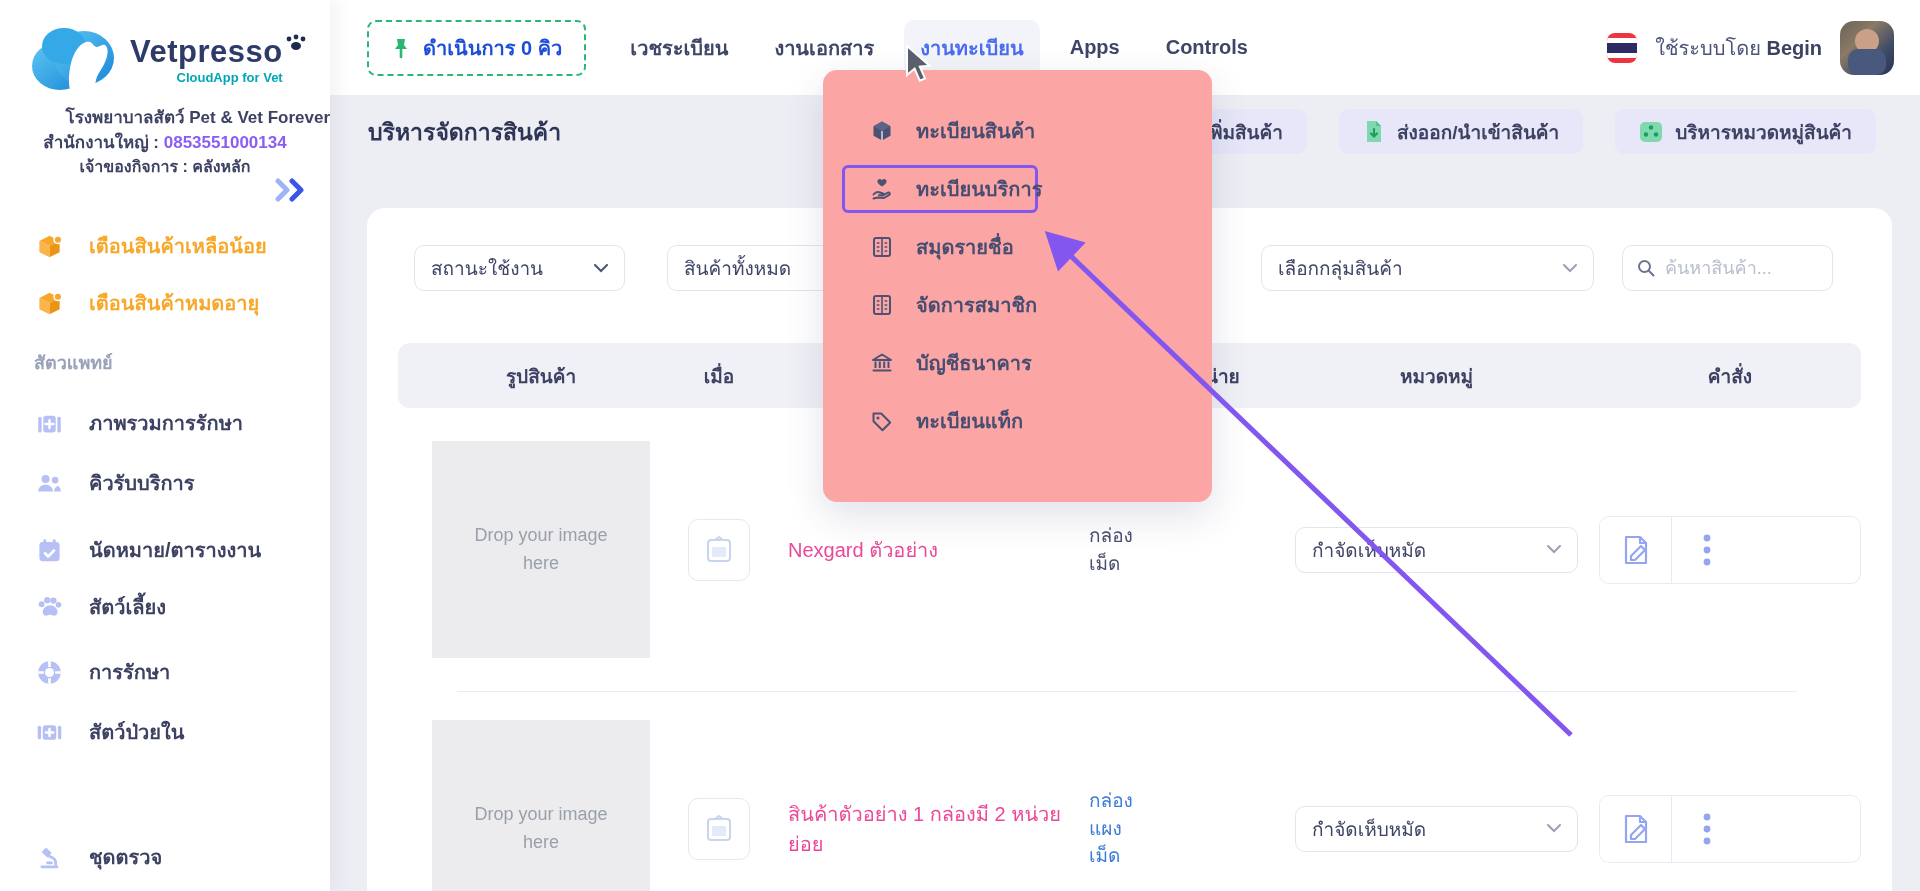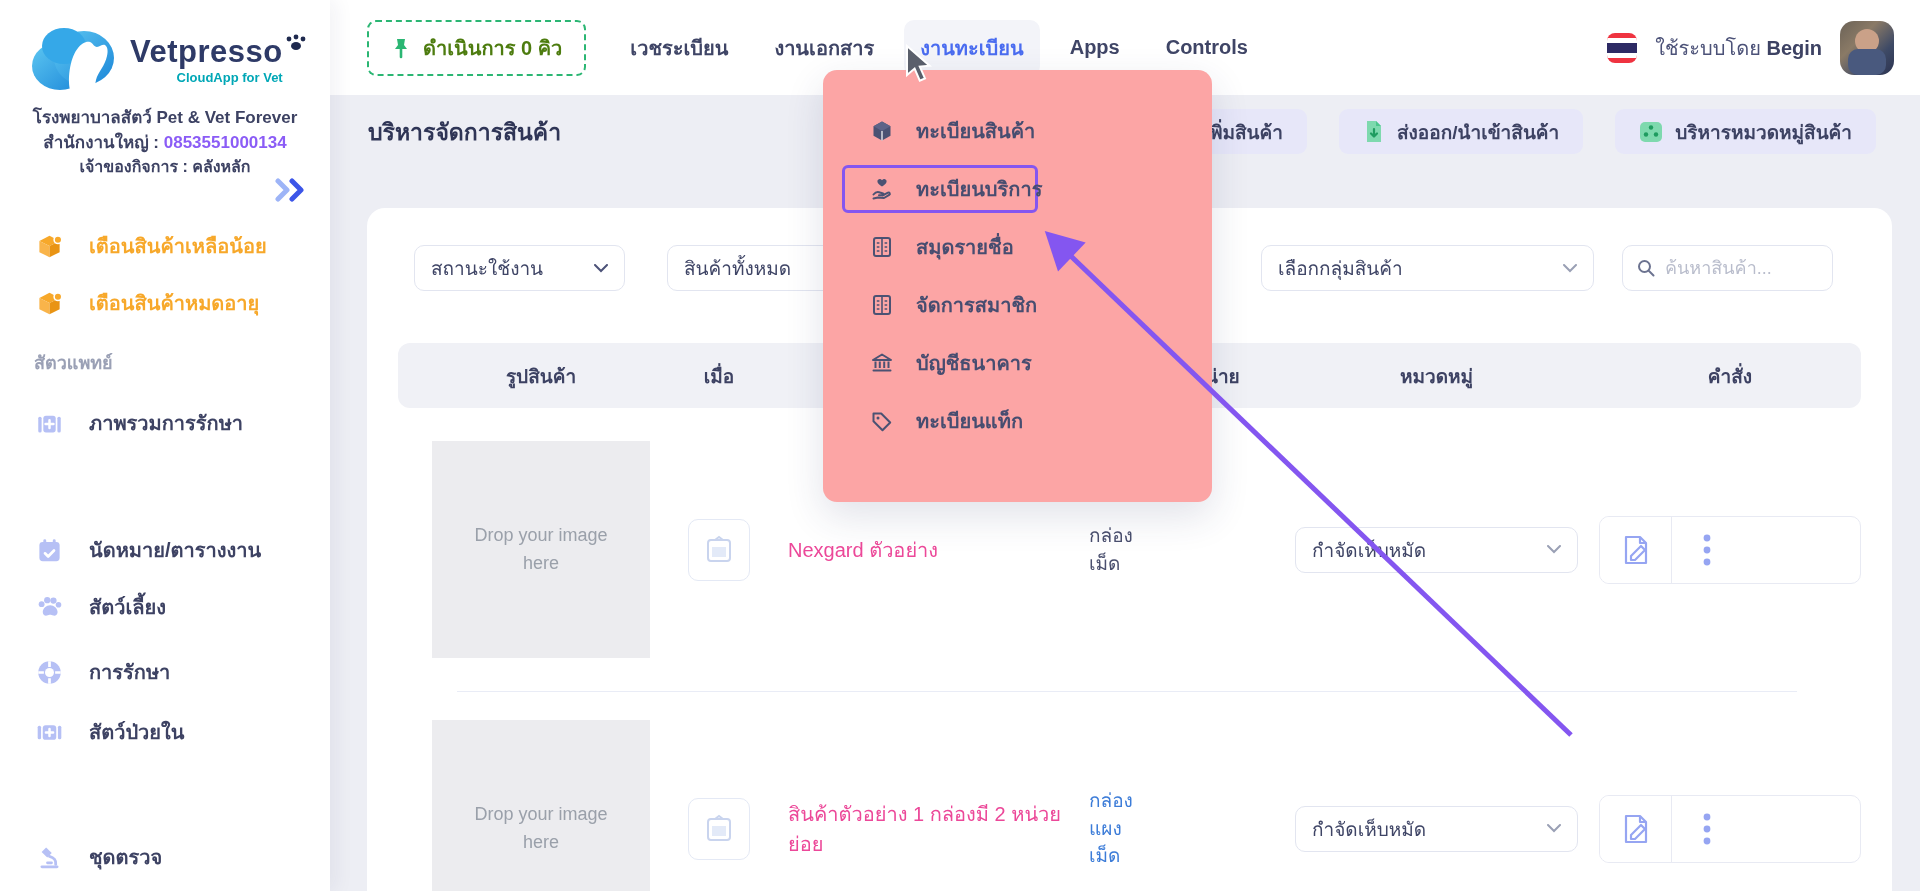--- a/index.html
+++ b/index.html
@@ -9,38 +9,38 @@
 
   
   .sidebar { position:absolute; left:0; top:0; width:330px; height:891px; background:#fff;
     box-shadow:6px 0 18px rgba(30,40,90,.06); z-index:5; }
   .logo-row { display:flex; align-items:flex-start; padding:14px 18px 0 26px; gap:8px; }
   .logo-mark { width:96px; height:88px; flex:0 0 auto; }
   .logo-text { padding-top:22px; }
   .brand-name { font-size:31px; font-weight:bold; color:#2e3a67; letter-spacing:.5px; line-height:1; }
   .brand-tag { font-size:13px; font-weight:bold; color:#00a7b6; text-align:right; margin-top:3px; }
   .clinic { text-align:center; color:#3d4263; margin-top:4px; line-height:1.45; }
-  .clinic .l1 { font-size:17px; font-weight:bold; }
+  .clinic .l1 { font-size:17px; font-weight:bold;text-align:right; }
   .clinic .l2 { font-size:17px; font-weight:bold; }
   .clinic .l2 .phone { color:#8b5cf6; }
   .clinic .l3 { font-size:16px; font-weight:bold; }
   .collapse { position:absolute; right:20px; top:178px; cursor:pointer; }
   .side-item { position:absolute; left:0; width:330px; height:44px; display:flex; align-items:center;
     gap:26px; padding-left:36px; cursor:pointer; }
   .side-item .lbl { font-size:20px; font-weight:bold; color:#3d4263; white-space:nowrap; }
   .side-item.orange .lbl { color:#f7a82a; }
   .side-section { position:absolute; left:34px; font-size:18px; color:#9aa0b5; font-weight:bold; }
   .si { width:27px; height:27px; flex:0 0 auto; }
 
   
   .topbar { position:absolute; left:330px; top:0; width:1590px; height:95px; background:#fff;
     display:flex; align-items:center; z-index:2; }
   .queue-btn { margin-left:37px; display:flex; align-items:center; gap:12px; border:2px dashed #2bb673;
     border-radius:9px; padding:10px 22px; cursor:pointer; background:#fff; }
-  .queue-btn span { color:#4d7c0f; font-size:20px; font-weight:bold; white-space:nowrap; }
+  .queue-btn span { color:#1d4ed8; font-size:20px; font-weight:bold; white-space:nowrap; }
   .nav { display:flex; align-items:center; margin-left:28px; gap:14px; }
   .nav-link { font-size:20px; font-weight:bold; color:#3f4566; padding:12px 16px; border-radius:10px;
     cursor:pointer; white-space:nowrap; }
   .nav-link.active { color:#4a6cf0; background:#f3f4f9; }
   .top-right { margin-left:auto; display:flex; align-items:center; gap:18px; padding-right:26px; }
   .flag { width:30px; height:30px; border-radius:8px; overflow:hidden; flex:0 0 auto; cursor:pointer; }
   .user-label { font-size:20px; color:#4c5278; white-space:nowrap; }
   .user-label b { color:#3d4263; }
   .avatar { width:54px; height:54px; border-radius:14px; cursor:pointer;
     background:linear-gradient(135deg,#6b6257 0%,#8a7a66 35%,#3e4a66 70%,#2c3350 100%); position:relative; overflow:hidden; }
@@ -173,20 +173,29 @@
 
     <div class="side-item" style="top:401px">
       <svg class="si" viewBox="0 0 24 24">
         <rect x="2" y="6" width="3" height="14" rx="1.4" fill="#b6c0f5"></rect>
           <rect x="19" y="6" width="3" height="14" rx="1.4" fill="#b6c0f5"></rect>
         <rect x="6.5" y="5" width="11" height="15" rx="2.4" fill="#b6c0f5"></rect>
         <path d="M12 9v7M8.5 12.5h7" stroke="#fff" stroke-width="2.2" stroke-linecap="round"></path>
       </svg>
       <span class="lbl">ภาพรวมการรักษา</span>
     </div>
+    <div class="side-item" style="top:461px">
+      <svg class="si" viewBox="0 0 24 24">
+        <circle cx="8.5" cy="8" r="3.6" fill="#b6c0f5"></circle>
+          <circle cx="17" cy="9" r="2.9" fill="#b6c0f5"></circle>
+        <path d="M2 19c0-3.6 3-6 6.5-6s6.5 2.4 6.5 6z" fill="#b6c0f5"></path>
+        <path d="M16 19c0-2.2 1.4-4.2 3.4-5 1.7.8 2.6 2.8 2.6 5z" fill="#b6c0f5"></path>
+      </svg>
+      <span class="lbl">คิวรับบริการ</span>
+    </div>
     <div class="side-item" style="top:528px">
       <svg class="si" viewBox="0 0 24 24">
         <rect x="3" y="4.5" width="18" height="17" rx="3" fill="#b6c0f5"></rect>
         <rect x="6.5" y="2" width="2.6" height="5" rx="1.3" fill="#b6c0f5"></rect>
           <rect x="14.9" y="2" width="2.6" height="5" rx="1.3" fill="#b6c0f5"></rect>
         <path d="M8 14.5l2.8 2.8 5.2-5.3" fill="none" stroke="#fff" stroke-width="2.4" stroke-linecap="round" stroke-linejoin="round"></path>
       </svg>
       <span class="lbl">นัดหมาย/ตารางงาน</span>
     </div>
     <div class="side-item" style="top:585px">

